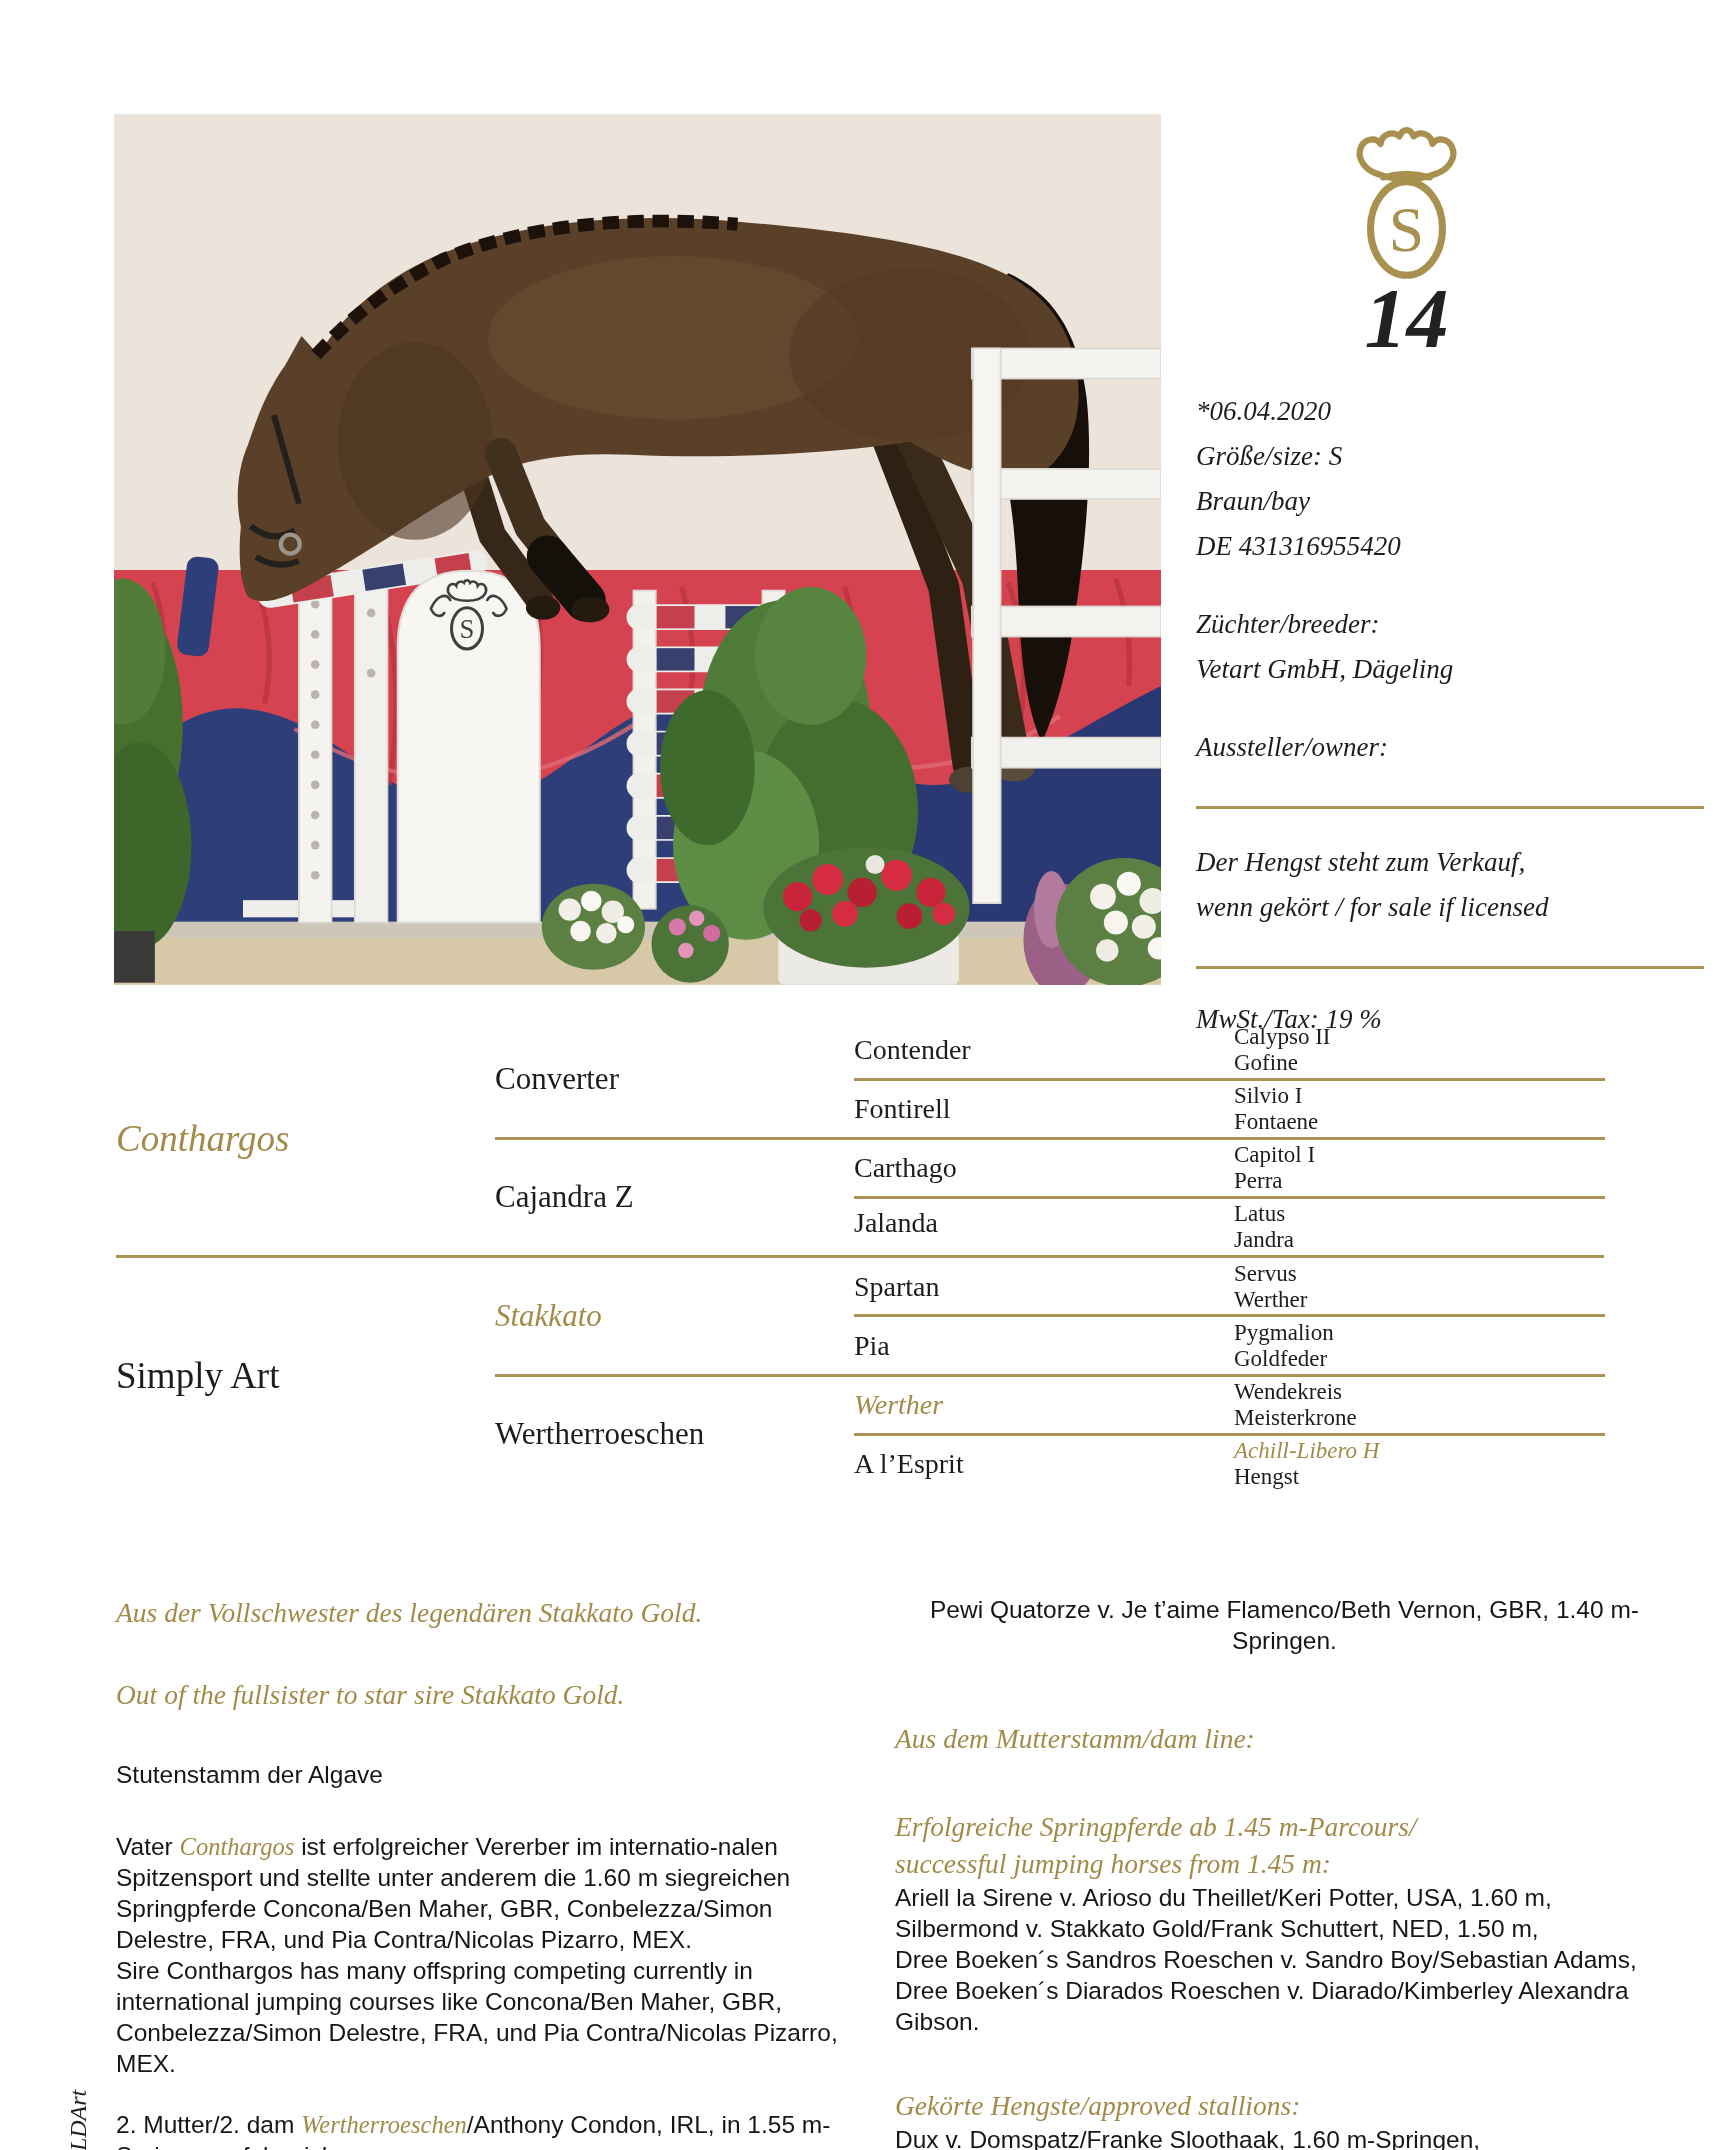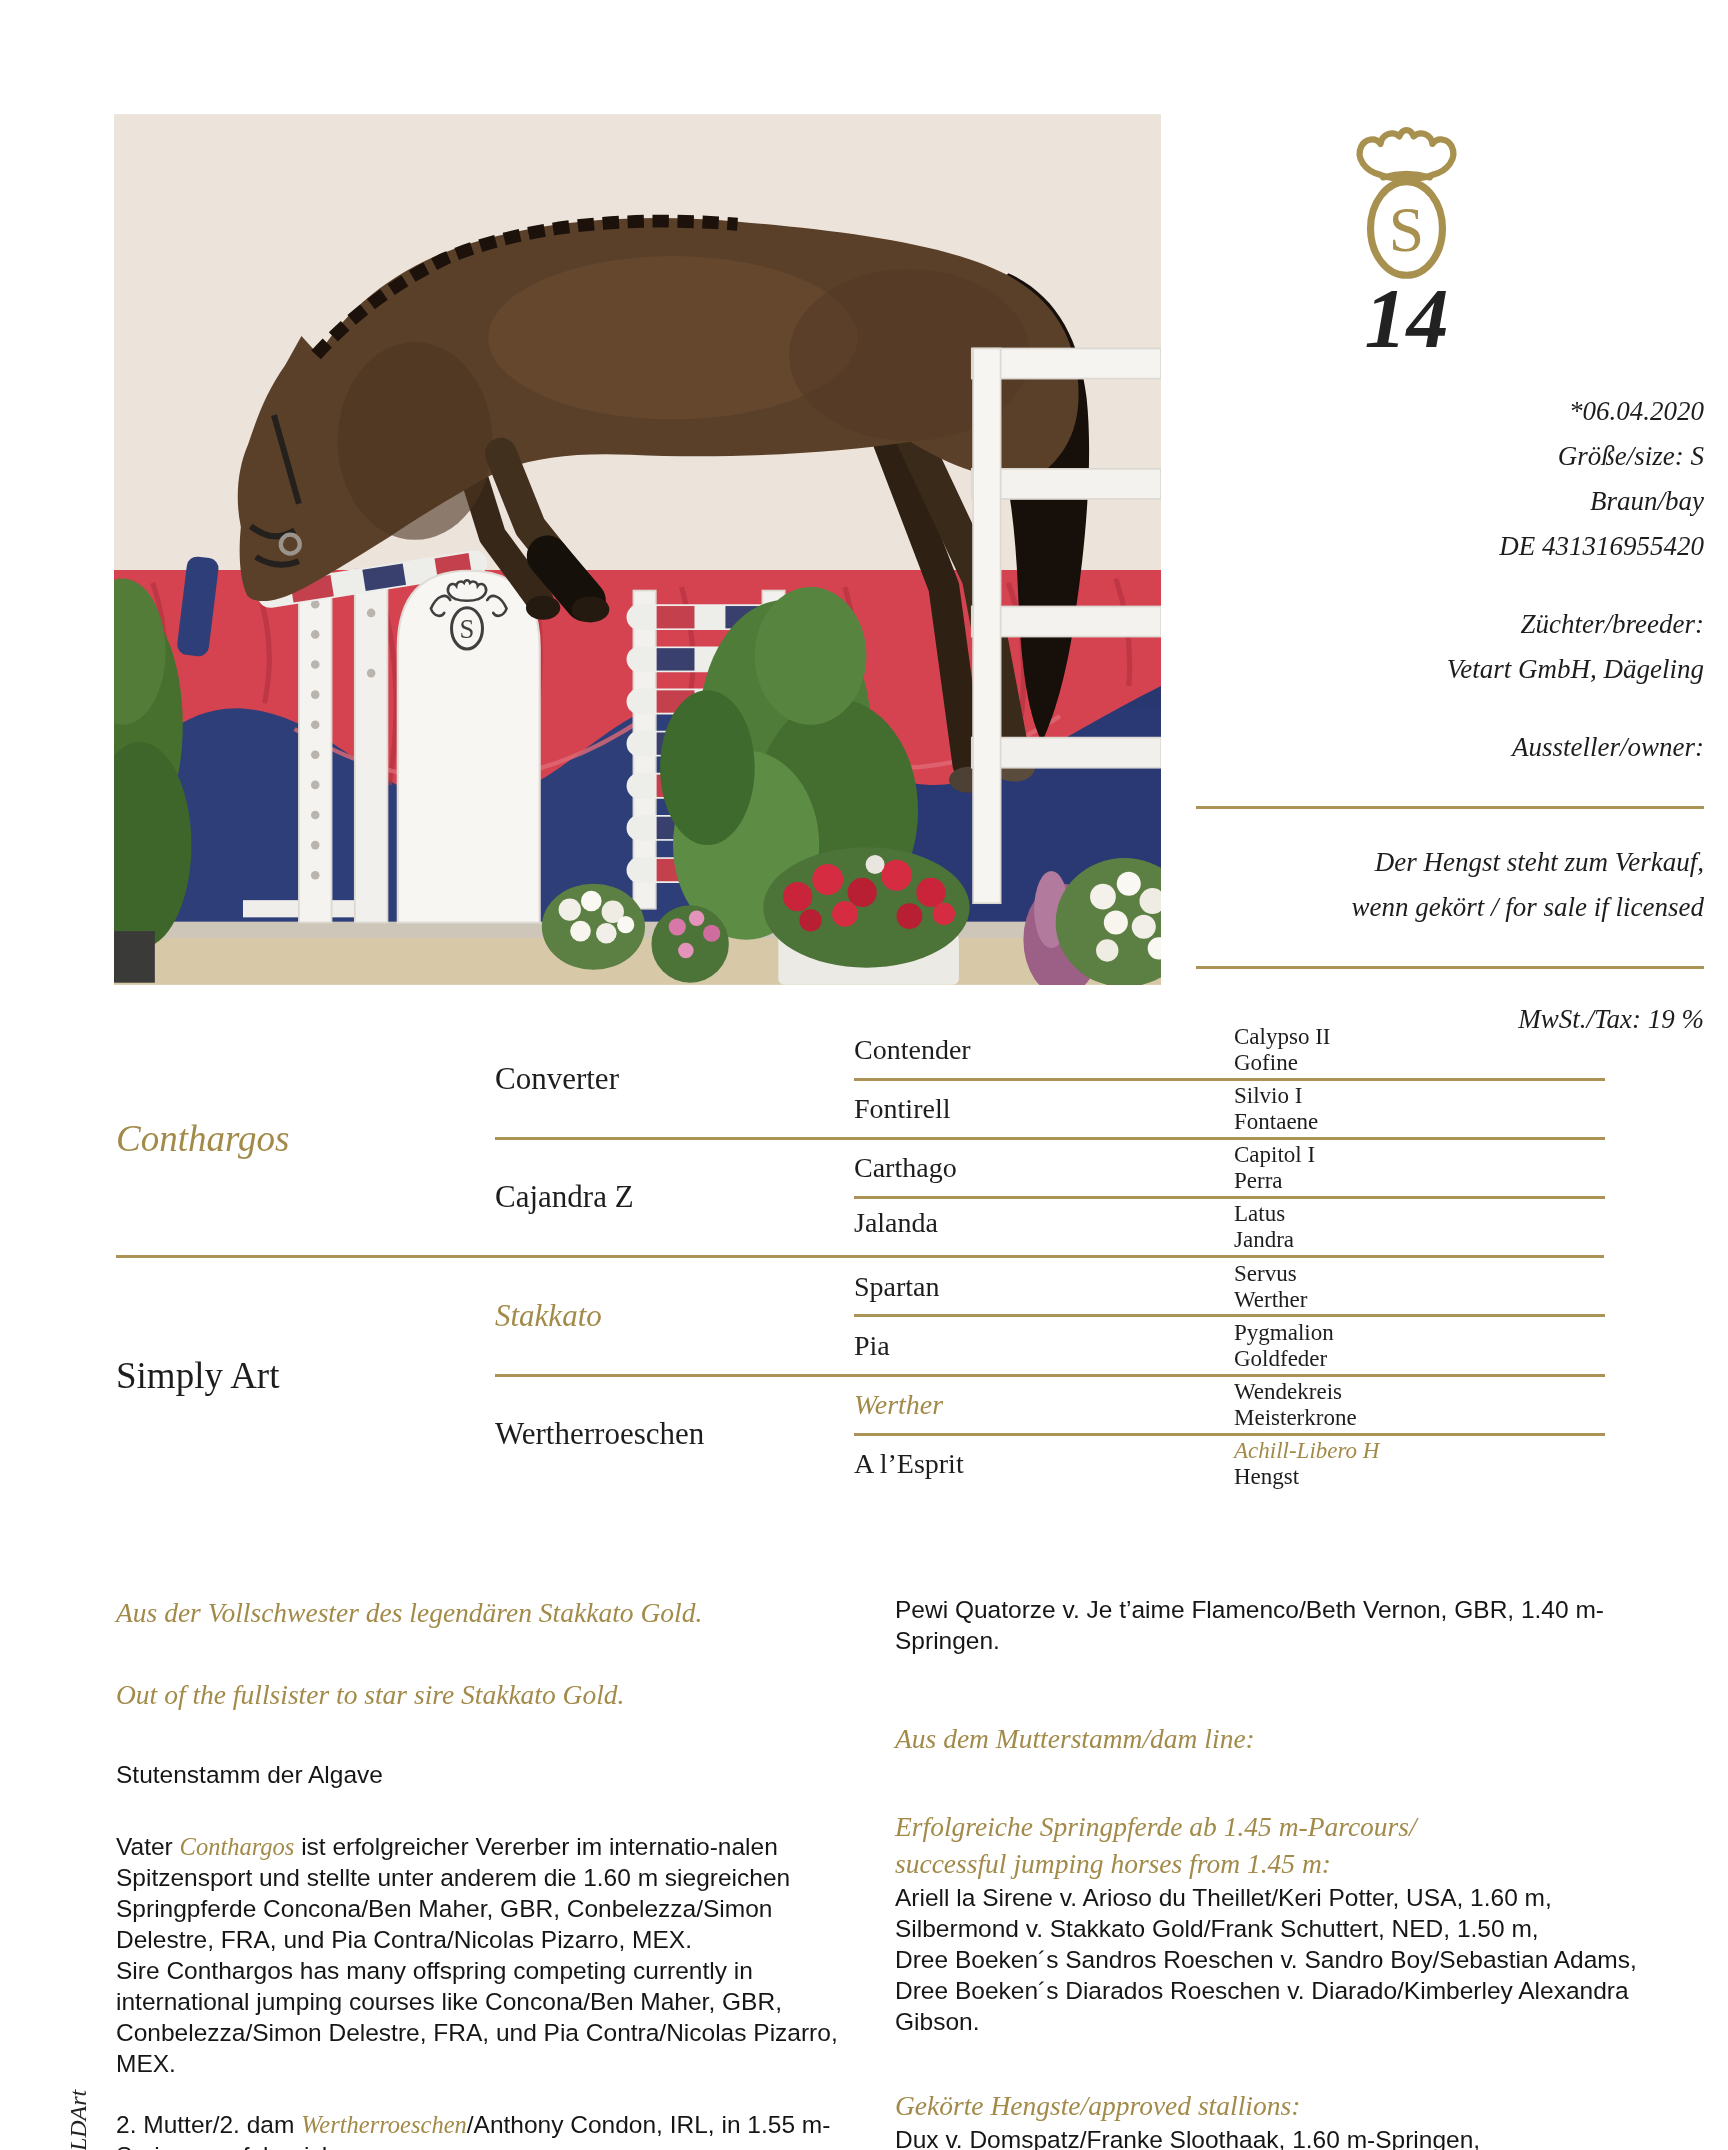--- a/index.html
+++ b/index.html
@@ -9,21 +9,21 @@
   
   .photo{position:absolute;left:114px;top:114px;width:1047px;height:871px;}
 
   
   .crest{position:absolute;left:1329px;top:123px;width:155px;height:159px;}
   .catalog-number{position:absolute;left:1299px;top:271px;width:215px;text-align:center;
         font-family:"Liberation Serif", serif;font-style:italic;font-weight:bold;
         font-size:84px;line-height:95px;color:#222;}
 
   
-  .info{position:absolute;left:1196px;top:389px;width:508px;text-align:right;
+  .info{position:absolute;left:1196px;top:389px;width:508px;text-align:left;
         font-family:"Liberation Serif", serif;font-style:italic;
         font-size:27px;line-height:45px;color:#1d1d1d;}
   .info-group{margin-bottom:33px;}
   .rule{height:3px;background:#ab9355;border:none;margin:36px 0 0 0;}
   .sale{margin-top:31px;}
   .tax{margin-top:28px;}
 
   
   .pedigree{position:absolute;left:116px;top:1020px;width:1488px;height:477px;
         font-family:"Liberation Serif", serif;color:#1d1d1d;}
@@ -42,21 +42,21 @@
   .col-left{left:116px;width:727px;}
   .col-right{left:895px;width:779px;}
   .ghead{font-family:"Liberation Serif", serif;font-style:italic;color:#a28a49;
          font-size:27.5px;line-height:37px;}
   .goldname{font-family:"Liberation Serif", serif;font-style:italic;color:#a28a49;}
   .it{}
   .mb-h1{margin-bottom:45px;}
   .mb-h2{margin-bottom:46px;}
   .mb-stamm{margin-bottom:41px;}
   .mt-block{margin-top:30px;}
-  .mb-cont{margin-bottom:64px;}
+  .mb-cont{margin-bottom:64px;text-align:center;}
   .mb-damline{margin-bottom:51px;}
   .mt-stallions{margin-top:50px;}
   p{margin:0;}
 
   
   .credit{position:absolute;left:65px;top:2252px;transform-origin:0 0;transform:rotate(-90deg);
           font-family:"Liberation Serif", serif;font-style:italic;font-size:24px;color:#222;
           white-space:nowrap;}
 </style>
 </head>

